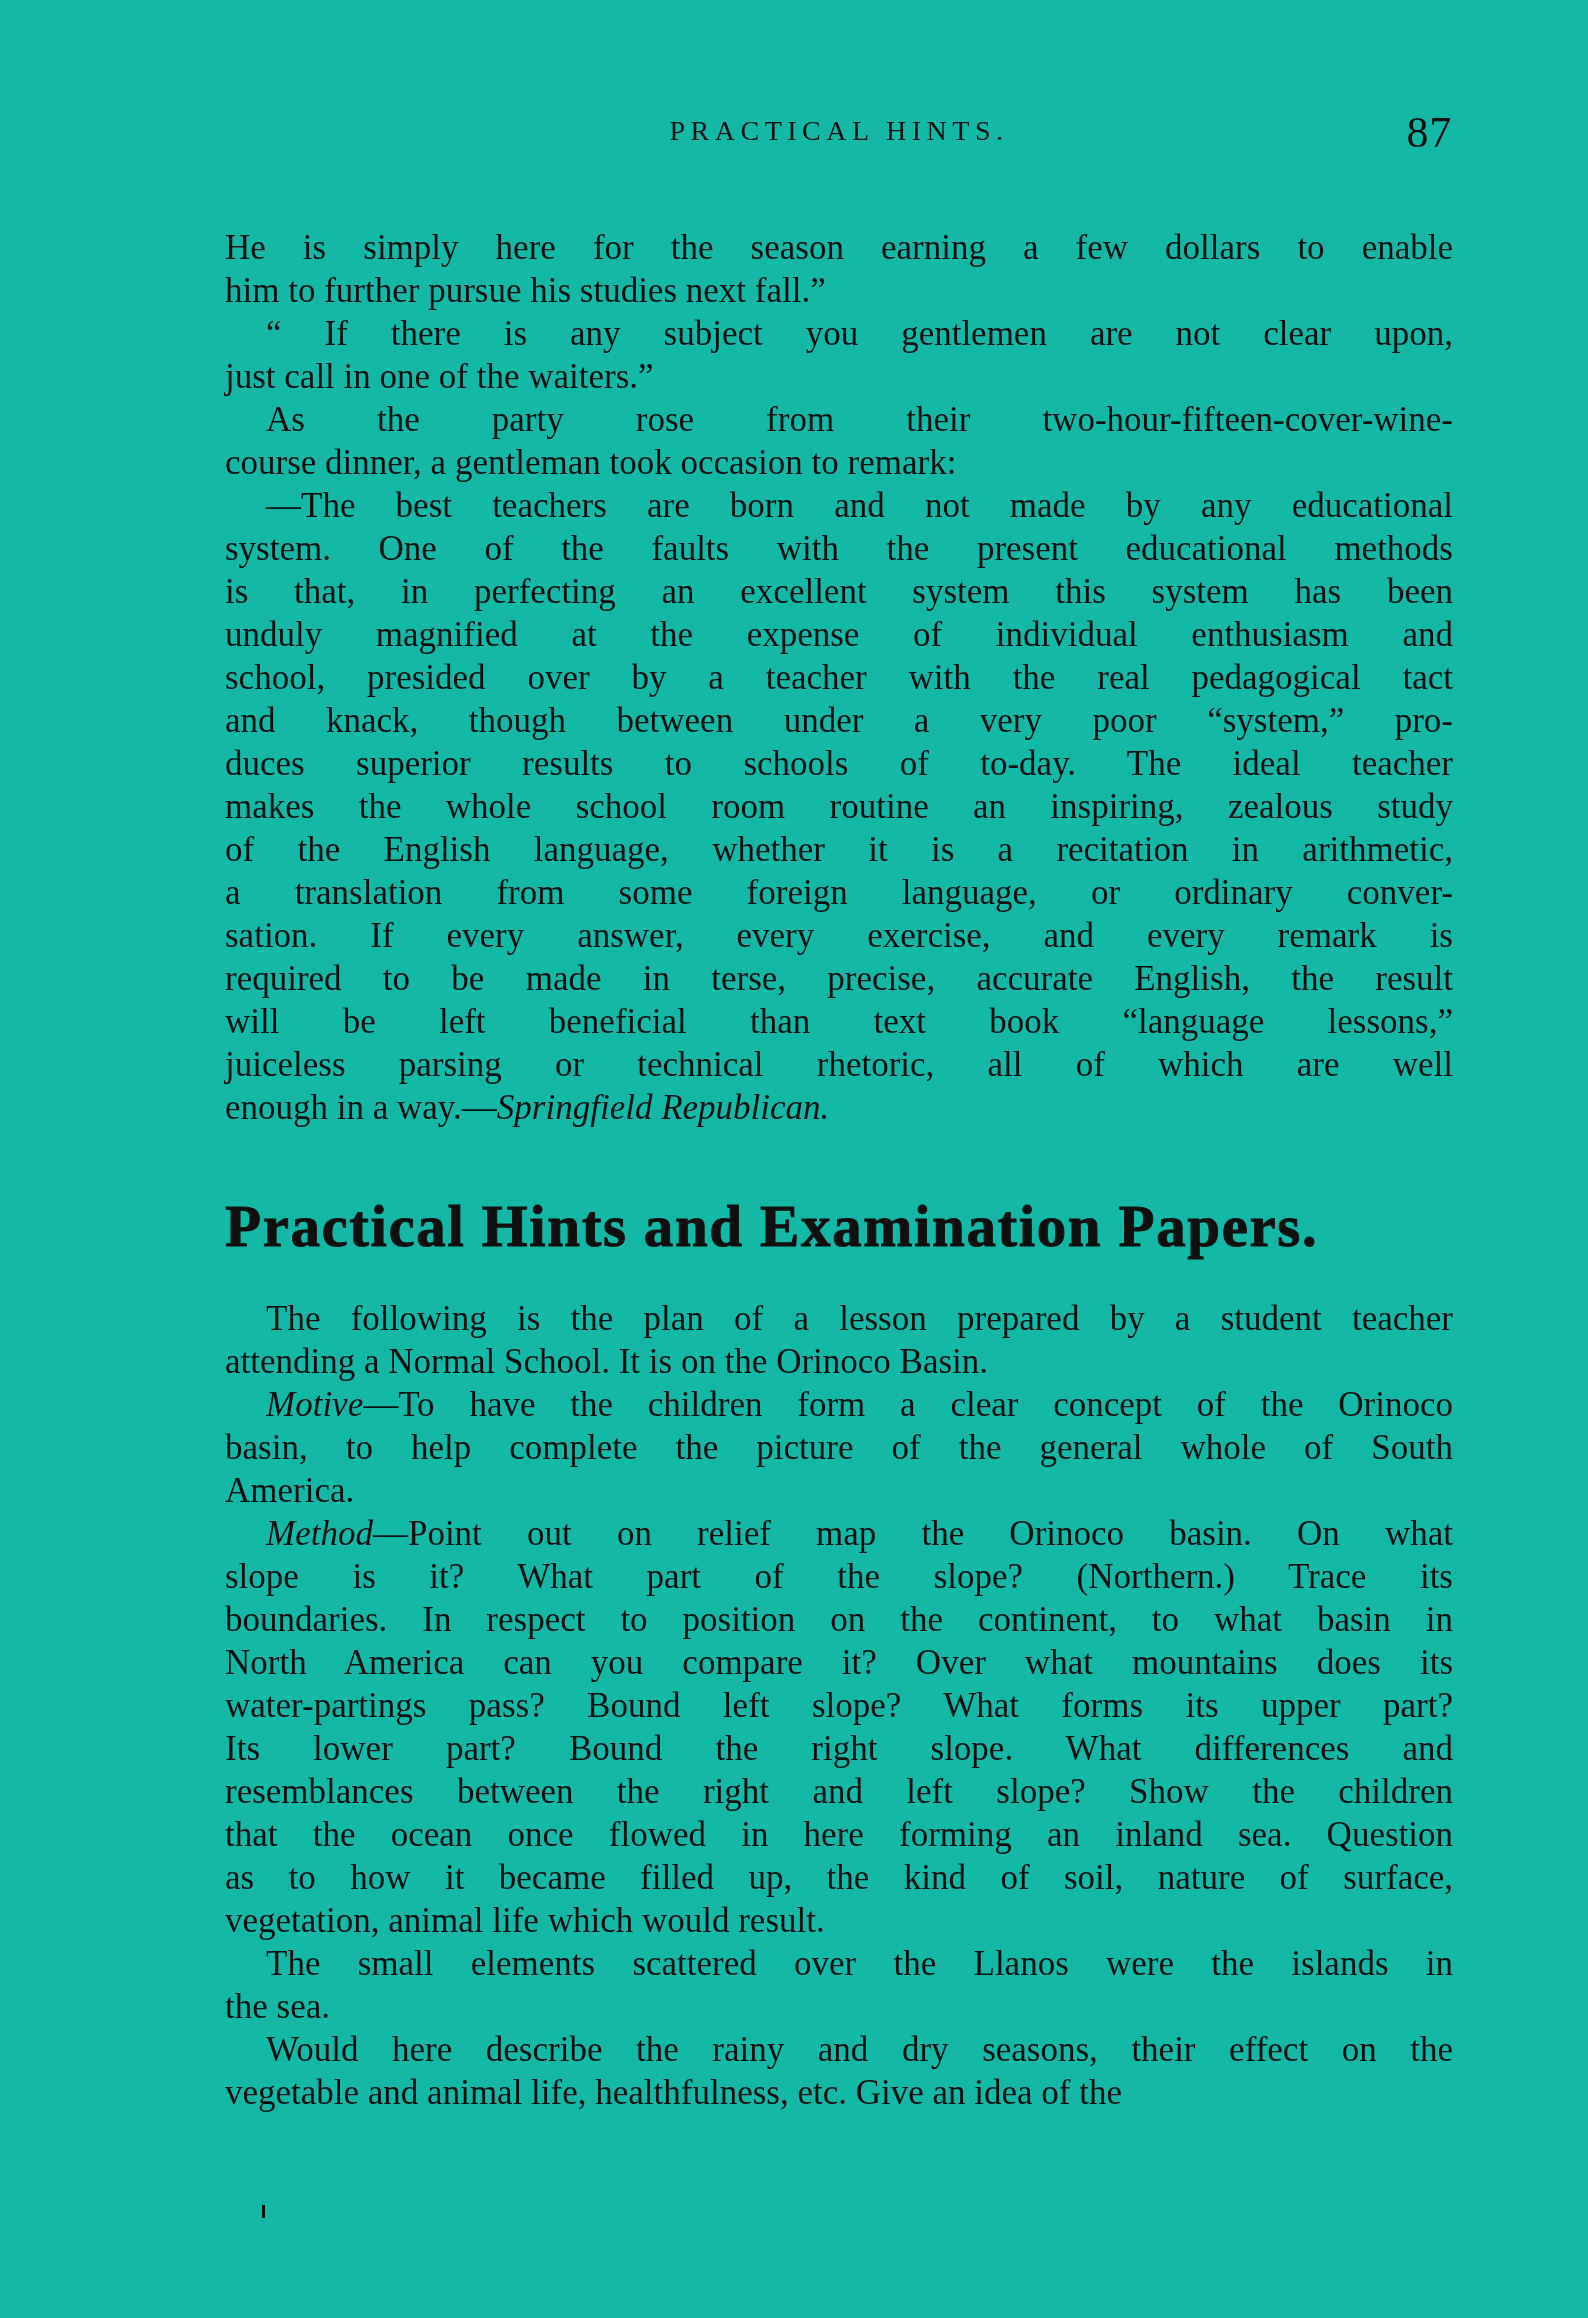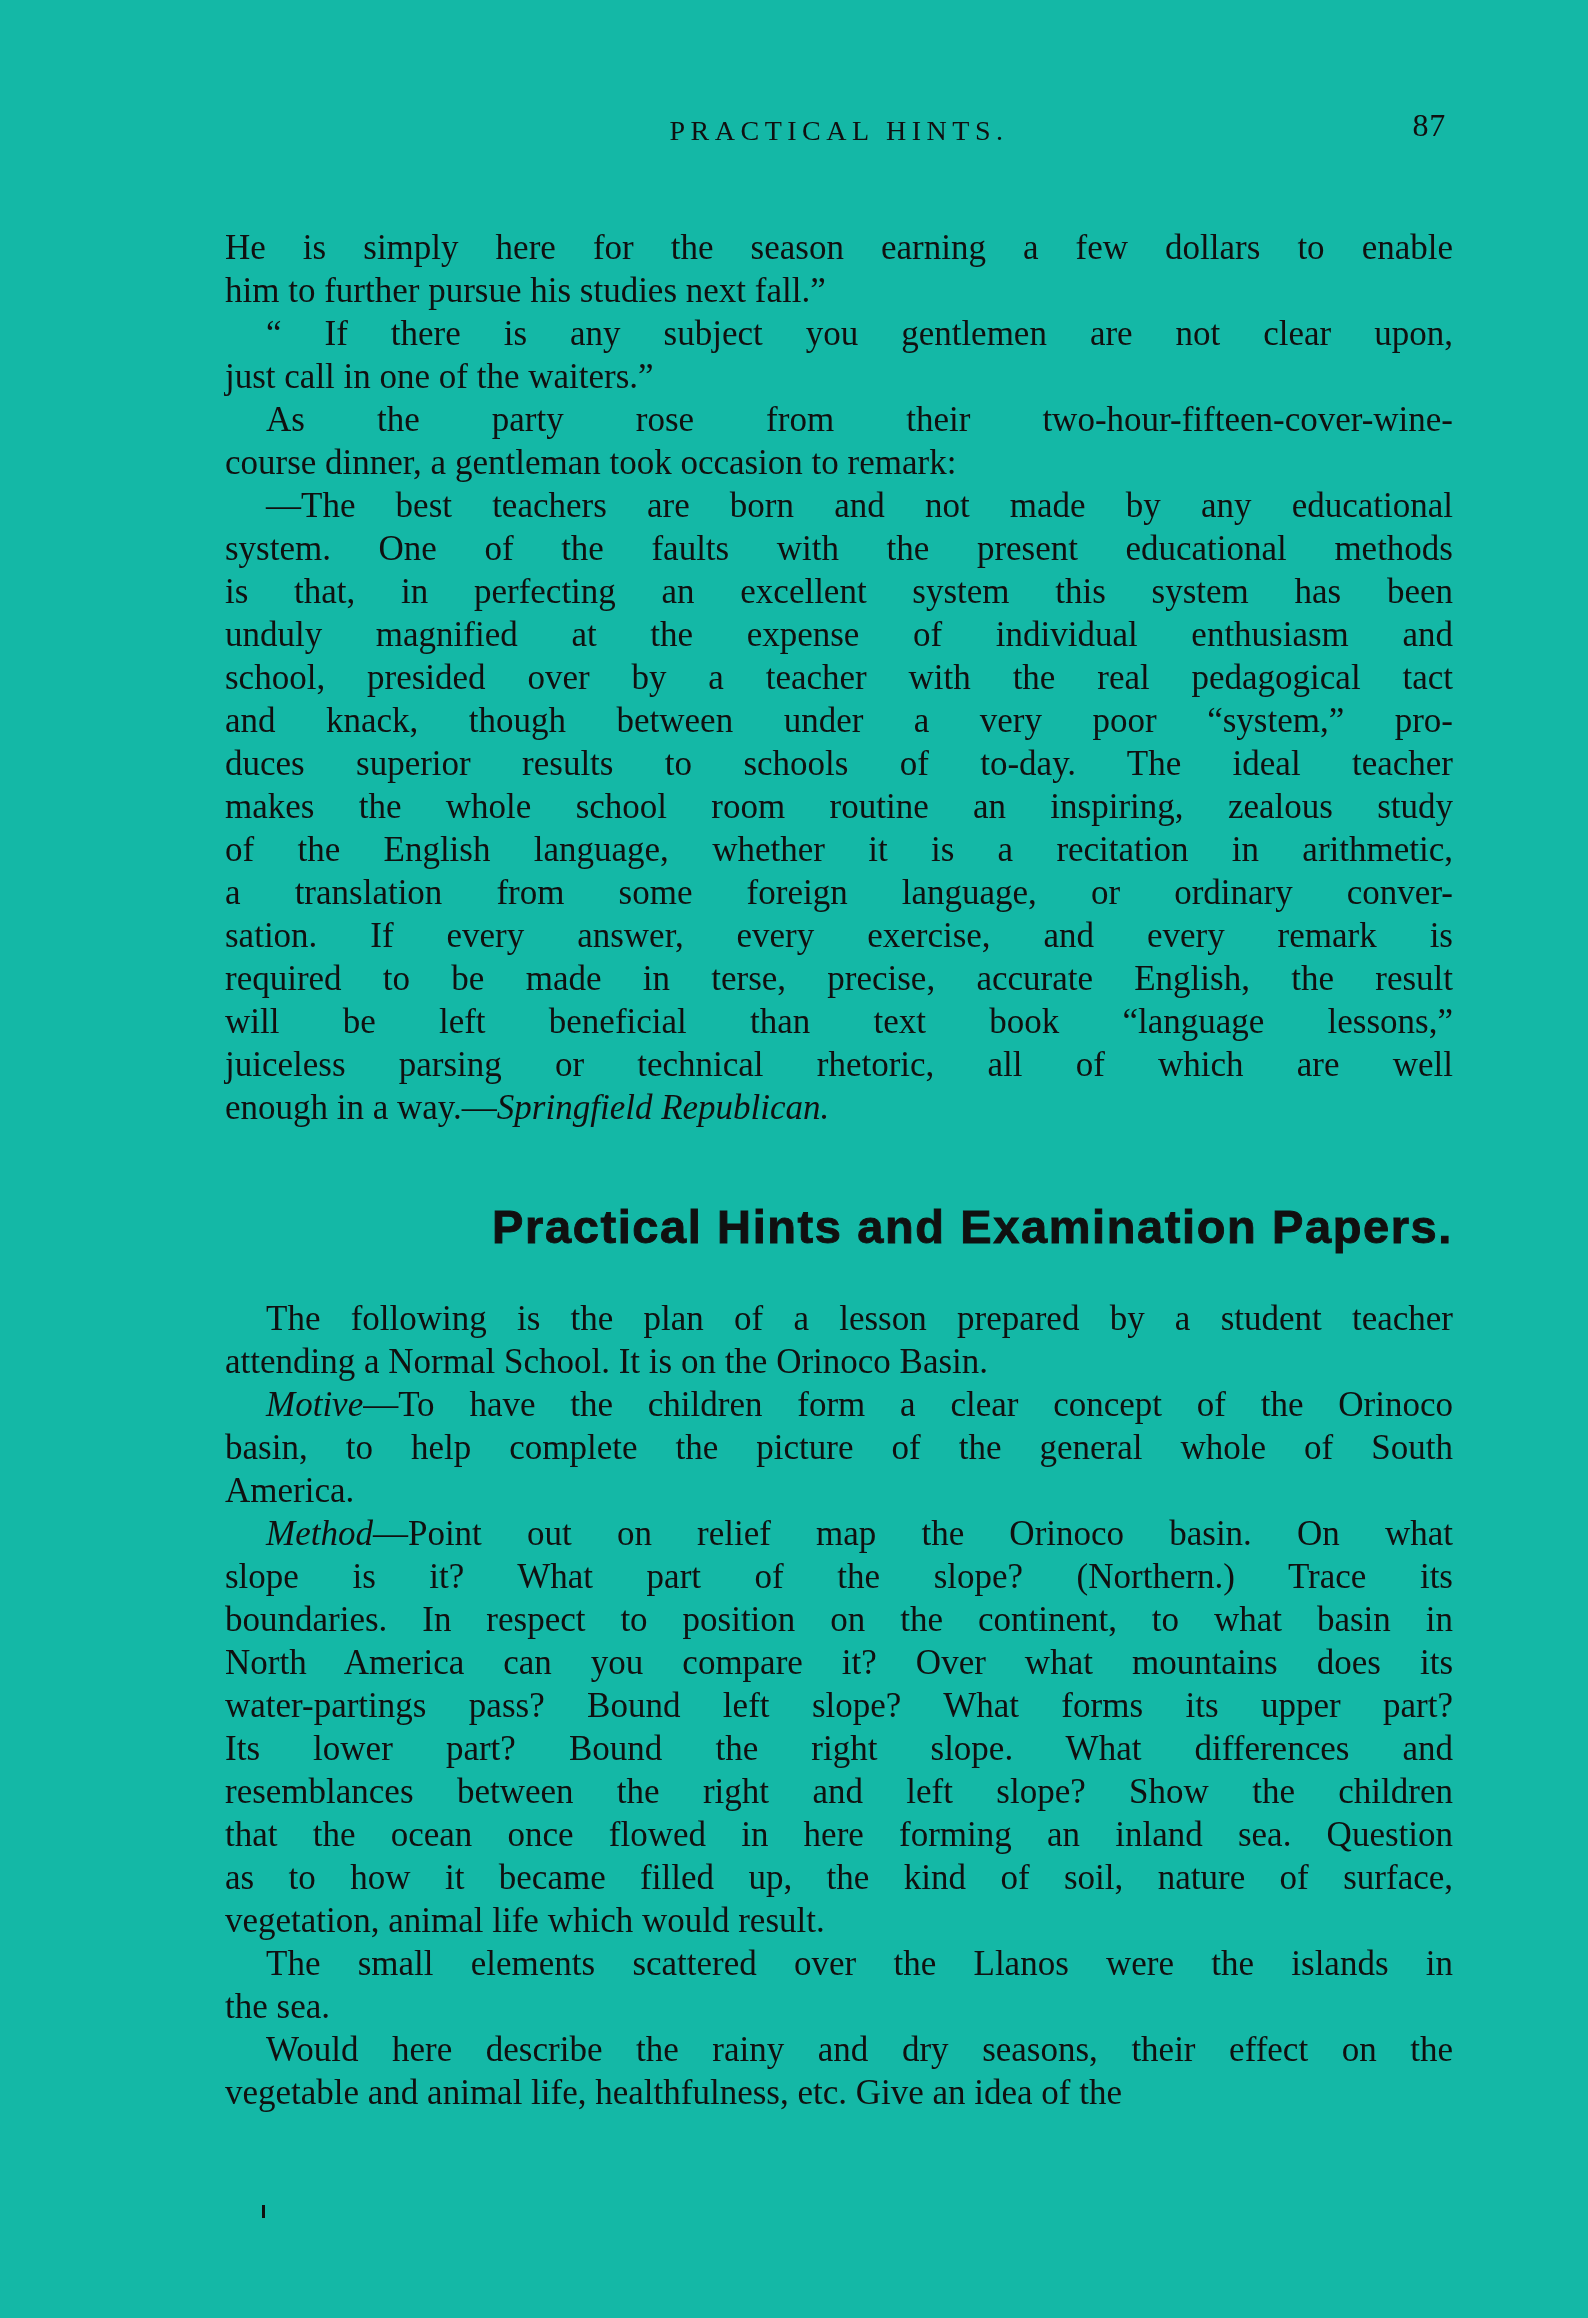--- a/index.html
+++ b/index.html
@@ -32,23 +32,23 @@
     right: 0;
     top: 38px;
     text-align: center;
     font-size: 28px;
     letter-spacing: 5.5px;
     font-weight: 400;
     white-space: nowrap;
   }
   .page-num {
     position: absolute;
-    right: 7px;
+    right: 1px;
     top: 30px;
-    font-size: 32px;
+    font-size: 44px;
     letter-spacing: 0.8px;
   }
   .body-copy {
     margin-top: 62px;
     font-size: 35px;
     line-height: 43px;
     text-align: justify;
   }
   .para { margin: 0; }
   .line {
@@ -57,24 +57,24 @@
   }
   .line.just {
     white-space: normal;
     text-align: justify;
     text-align-last: justify;
   }
   .line.indent { text-indent: 41px; }
   .it { font-style: italic; }
   .section-heading {
     margin: 76px 0 49px 0;
-    text-align: right;
-    font-family: Liberation Sans, sans-serif;
+    text-align: left;
+    font-family: Liberation Serif, serif;
     font-weight: 700;
-    font-size: 47px;
+    font-size: 59px;
     letter-spacing: 1.6px;
     -webkit-text-stroke: 0.9px #101010;
     white-space: nowrap;
   }
   .scan-speck {
     position: absolute;
     background: #101010;
   }
   .speck-bottom { left: 262px; top: 2205px; width: 3.2px; height: 12.6px; }
 </style>

